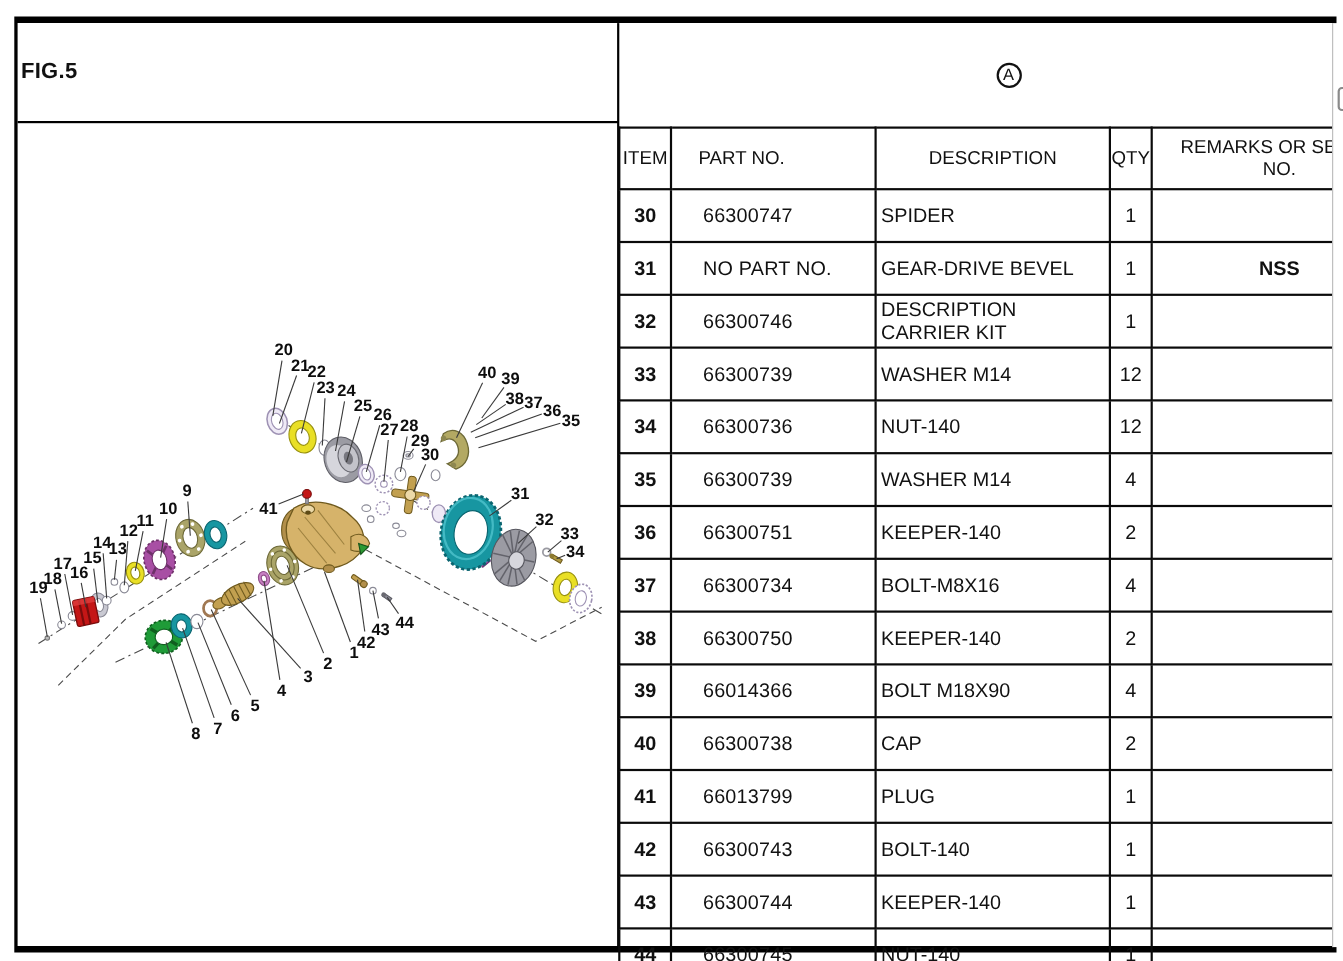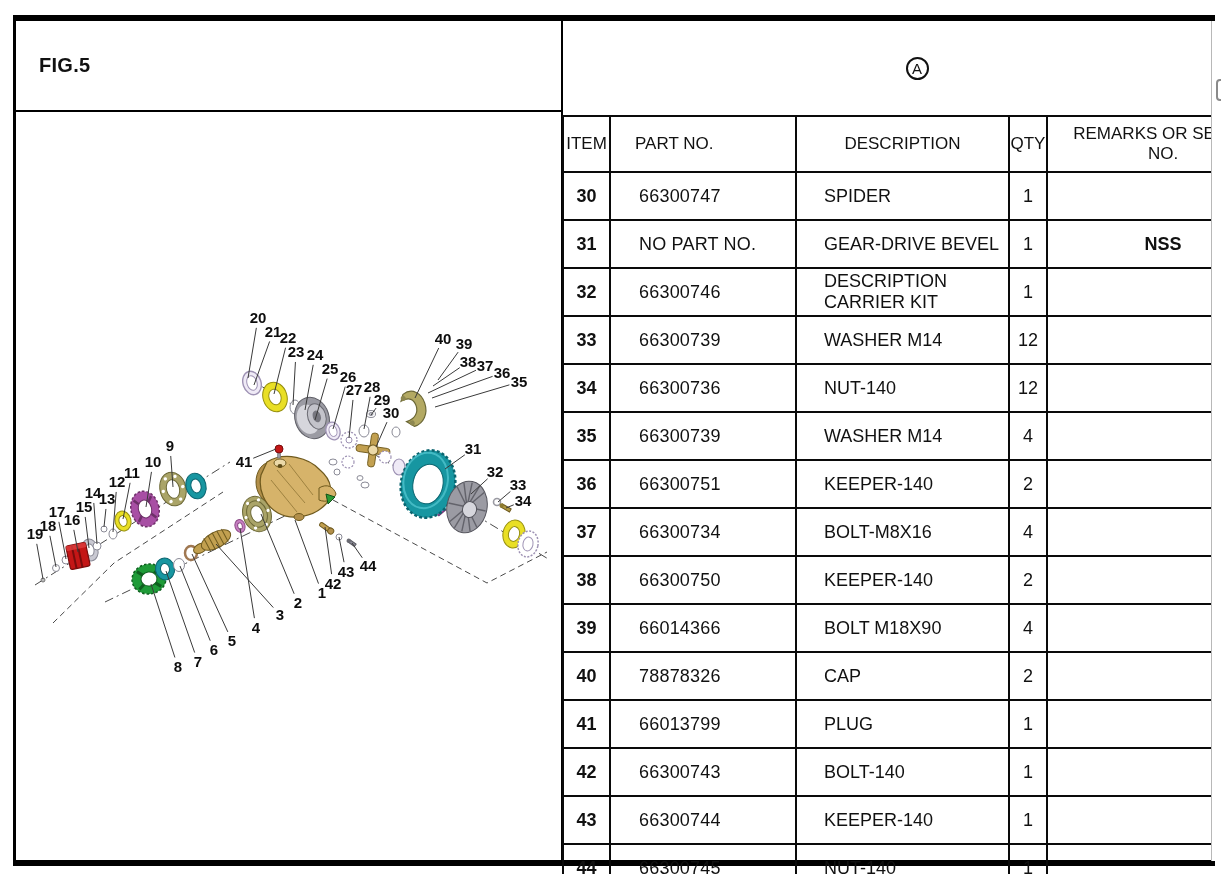--- a/index.html
+++ b/index.html
@@ -8,39 +8,39 @@
   
   #frame{position:absolute;left:13px;top:15px;width:1202px;height:851px;
          border-top:6px solid #000;border-left:3px solid #000;border-bottom:6px solid #000;border-right:3px solid #000;
          box-sizing:border-box;}
   
   #vdiv{position:absolute;left:561px;top:21px;width:2px;height:839px;background:#000;}
   
   #hline{position:absolute;left:16px;top:110px;width:546px;height:2px;background:#000;}
   
   #titlebar{position:absolute;left:16px;top:21px;width:639px;height:89px;display:flex;align-items:center;
-            padding-left:23px;box-sizing:border-box;font-weight:700;font-size:20px;letter-spacing:.3px;}
+            padding-left:3px;box-sizing:border-box;font-weight:700;font-size:20px;letter-spacing:.3px;}
   #titlebar .gap{width:22px;}
   
   #modelhdr{position:absolute;left:562px;top:21px;width:714px;height:94px;display:flex;align-items:center;justify-content:center;
             font-size:20px;letter-spacing:.2px;}
   .circle-a{width:23px;height:23px;border:2px solid #111;border-radius:50%;display:inline-flex;align-items:center;
             justify-content:center;font-size:15px;font-weight:400;margin-right:4px;box-sizing:border-box;}
   
   #tablewrap{position:absolute;left:562px;top:115px;}
   table{border-collapse:collapse;table-layout:fixed;width:716px;}
   th,td{border:2px solid #0a0a0a;font-weight:400;overflow:hidden;}
   th{height:52px;font-size:17px;line-height:1.15;}
   td{height:44px;font-size:18px;}
   th.item,td.item{text-align:center;}
   td.item{font-weight:700;}
   th.part{text-align:left;padding-left:24px;}
   td.part{text-align:left;padding-left:28px;letter-spacing:.2px;}
   th.desc{text-align:center;margin-top:20px;}
-  td.desc{text-align:left;padding-left:27px;padding-right:4px;line-height:1.15;}
+  td.desc{text-align:left;padding-left:4px;padding-right:4px;line-height:1.15;}
   th.qty,td.qty{text-align:center;padding:0;}
   th.remarks{text-align:center;padding:0 20px;}
   td.remarks{text-align:center;font-weight:700;}
   
   #diagram{position:absolute;left:15px;top:110px;width:547px;height:752px;}
   #diagram text{font-family:"Liberation Sans","DejaVu Sans",sans-serif;font-size:15px;font-weight:700;fill:#0d0d0d;}
   .leader{stroke:#3a3a3a;stroke-width:1;}
   .dashdot{stroke:#4a4a4a;stroke-width:1;fill:none;stroke-dasharray:9 4 2 4;}
   .dashed{stroke:#4a4a4a;stroke-width:1;fill:none;stroke-dasharray:6 4;}
   
@@ -462,21 +462,21 @@
           </tr>
           <tr>
             <td class="item">39</td>
             <td class="part">66014366</td>
             <td class="desc">BOLT M18X90</td>
             <td class="qty">4</td>
             <td class="remarks"></td>
           </tr>
           <tr>
             <td class="item">40</td>
-            <td class="part">78878326</td>
+            <td class="part">66300738</td>
             <td class="desc">CAP</td>
             <td class="qty">2</td>
             <td class="remarks"></td>
           </tr>
           <tr>
             <td class="item">41</td>
             <td class="part">66013799</td>
             <td class="desc">PLUG</td>
             <td class="qty">1</td>
             <td class="remarks"></td>

